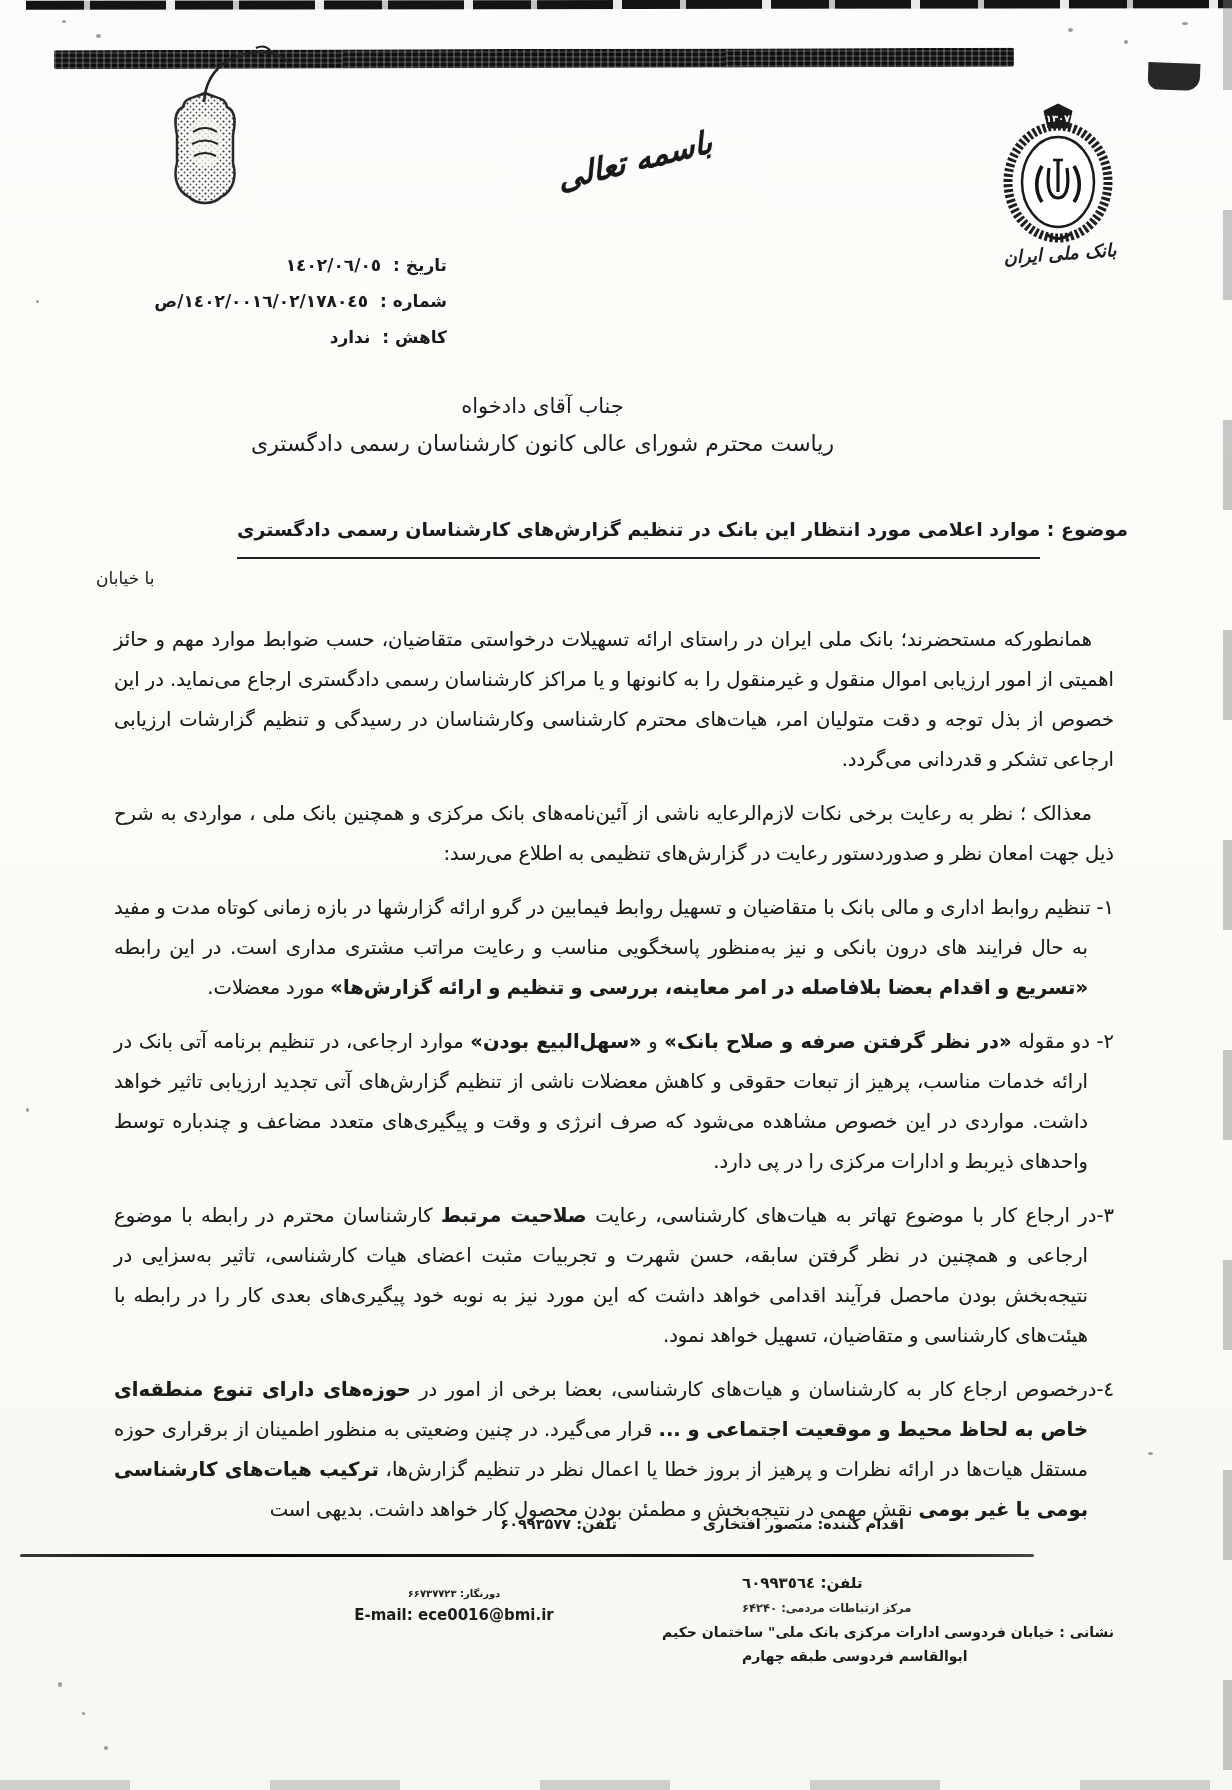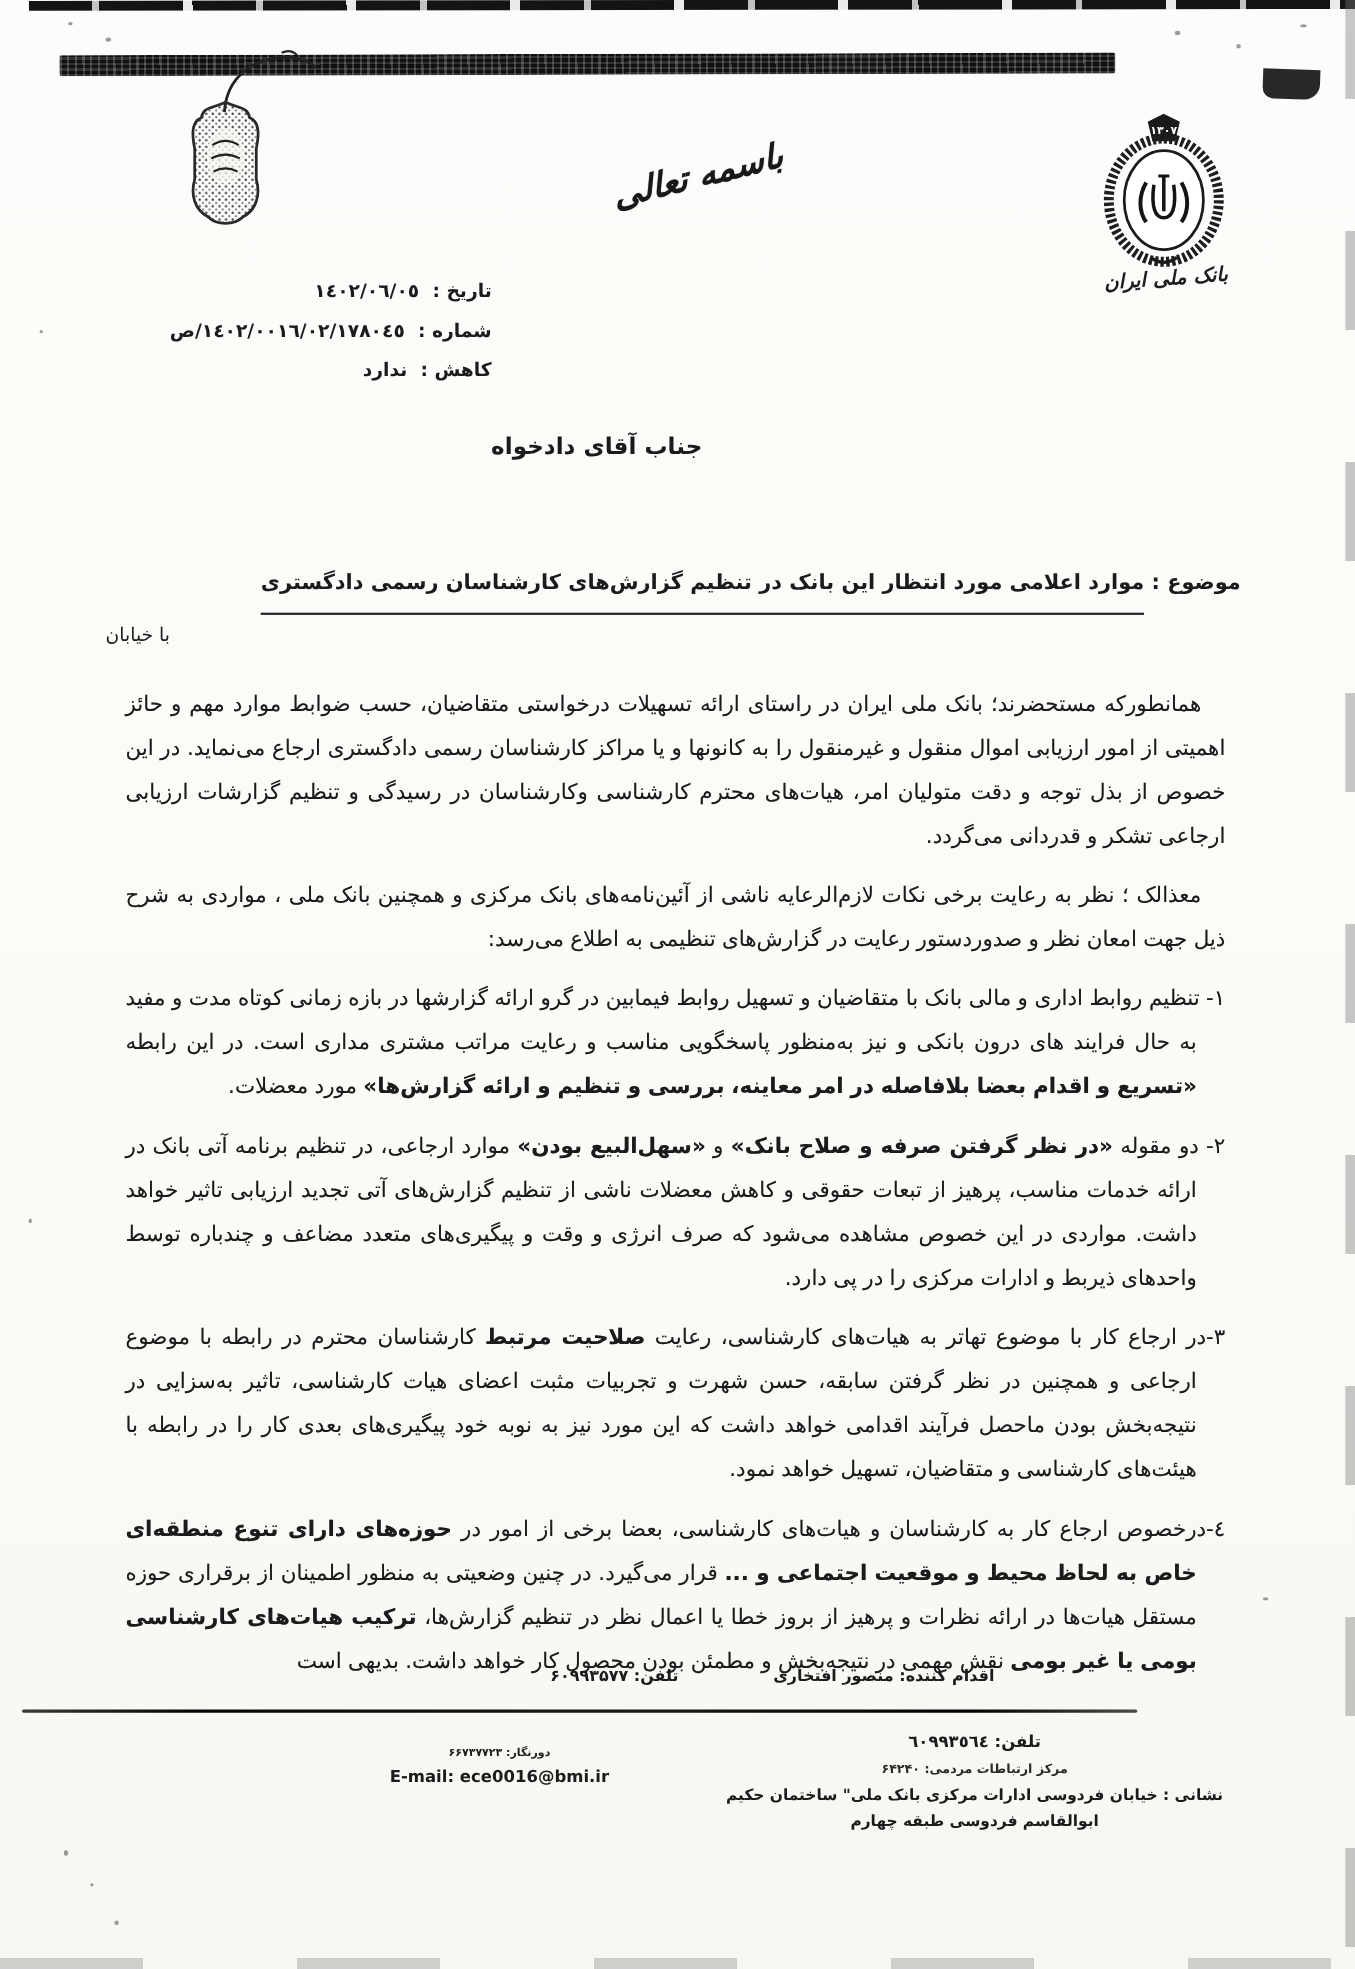--- a/index.html
+++ b/index.html
@@ -39,42 +39,42 @@
   .bankname{
     position:absolute;left:975px;top:243px;width:170px;text-align:center;
     font-size:18px;font-weight:bold;font-style:italic;letter-spacing:-1px;
     transform:rotate(-4deg);color:#1d1d1d;
   }
   
   .meta{position:absolute;top:250px;right:785px;width:380px;font-size:17px;font-weight:bold;}
   .meta .row{height:36px;line-height:30px;white-space:nowrap;}
   .meta .lbl{margin-left:6px;}
   
-  .recipient{position:absolute;top:394px;left:0;width:1085px;text-align:center;font-weight:bold;}
+  .recipient{position:absolute;top:394px;left:0;width:1085px;text-align:center;font-weight:normal;}
   .recipient .r1{font-size:21px;margin-bottom:13px;}
   .recipient .r2{font-size:22px;}
   .subject{position:absolute;top:518px;right:104px;font-size:19px;font-weight:bold;white-space:nowrap;letter-spacing:-.3px;}
   .subject .stext{border-bottom:2.5px solid #222;padding-bottom:17px;}
   .salutation{position:absolute;top:568px;left:96px;font-size:17px;}
   
   .body-flow{
     position:absolute;top:606px;right:104px;left:100px;
     font-size:19.5px;line-height:40px;text-align:justify;
     letter-spacing:-.2px;word-spacing:-.5px;
     text-shadow:0 0 .5px rgba(0,0,0,.35);
   }
   .body-flow p{margin:14px;}
   .body-flow p.indent{text-indent:22px;}
   .body-flow p.hang{padding-right:26px;text-indent:-26px;}
   .body-flow .b{font-weight:bold;}
   
   .sig-row{position:absolute;top:1516px;right:328px;display:flex;gap:86px;font-size:14.5px;font-weight:bold;white-space:nowrap;}
   .rule{position:absolute;top:1554px;left:20px;width:1014px;height:3px;border-radius:2px;
     background:linear-gradient(90deg,#3a3a3a,#050505 15%,#1a1a1a 55%,#000 85%,#4a4a4a);}
-  .footer-right{position:absolute;top:1574px;right:181px;width:330px;text-align:center;white-space:nowrap;}
+  .footer-right{position:absolute;top:1574px;right:160px;width:330px;text-align:left;white-space:nowrap;}
   .footer-right .f-phone{font-size:15px;font-weight:bold;margin-bottom:9px;}
   .footer-right .f-call{font-size:11.5px;font-weight:bold;color:#2a2a2a;margin-bottom:9px;}
   .footer-right .f-addr1{font-size:14px;font-weight:bold;margin-bottom:8px;margin-right:-80px;margin-left:-80px;}
   .footer-right .f-addr2{font-size:14px;font-weight:bold;}
   .footer-left{position:absolute;top:1588px;left:293px;width:322px;text-align:center;white-space:nowrap;}
   .footer-left .f-fax{font-size:10px;font-weight:bold;margin-bottom:7px;}
   .footer-left .f-email{font-size:15px;font-weight:bold;direction:ltr;}
 </style>
 </head>
 <body>
@@ -141,20 +141,21 @@
       <span>١٤٠٢/٠٠١٦/٠٢/١٧٨٠٤٥/ص</span>
     </div>
     <div class="row">
       <span class="lbl">کاهش :</span>
       <span>ندارد</span>
     </div>
   </div>
 
   <div class="recipient">
     <div class="r1">جناب آقای دادخواه</div>
+    <div class="r2">ریاست محترم شورای عالی کانون کارشناسان رسمی دادگستری</div>
   </div>
 
   <div class="subject">
     <span>موضوع :</span>
     <span class="stext">موارد اعلامی مورد انتظار این بانک در تنظیم گزارش‌های کارشناسان رسمی دادگستری</span>
   </div>
 
   <div class="salutation">با خیابان</div>
 
   <div class="body-flow">

